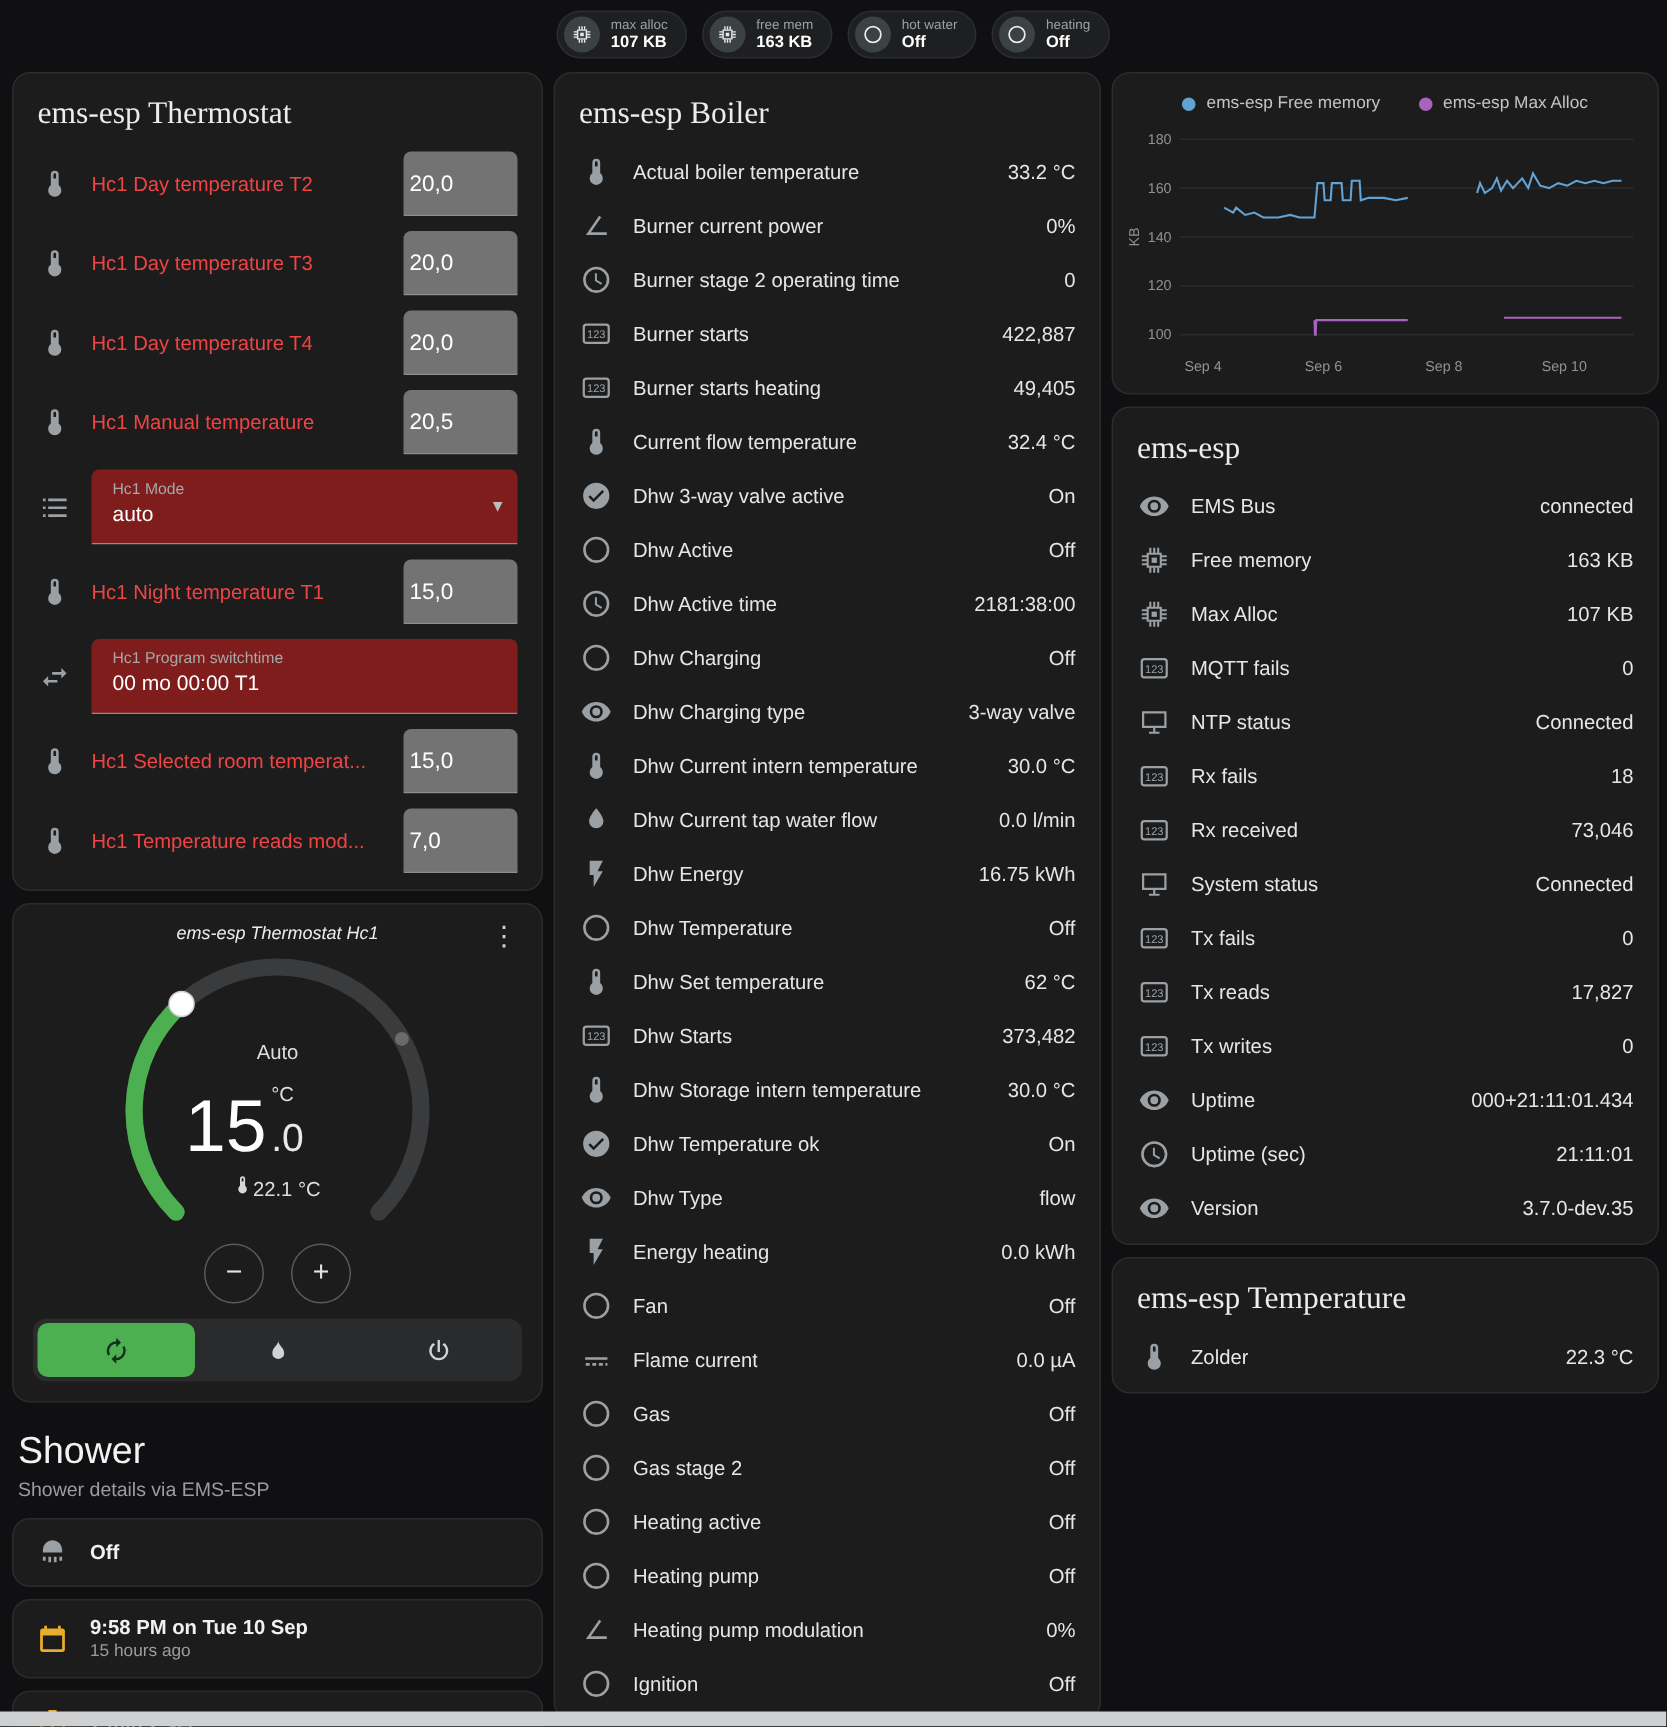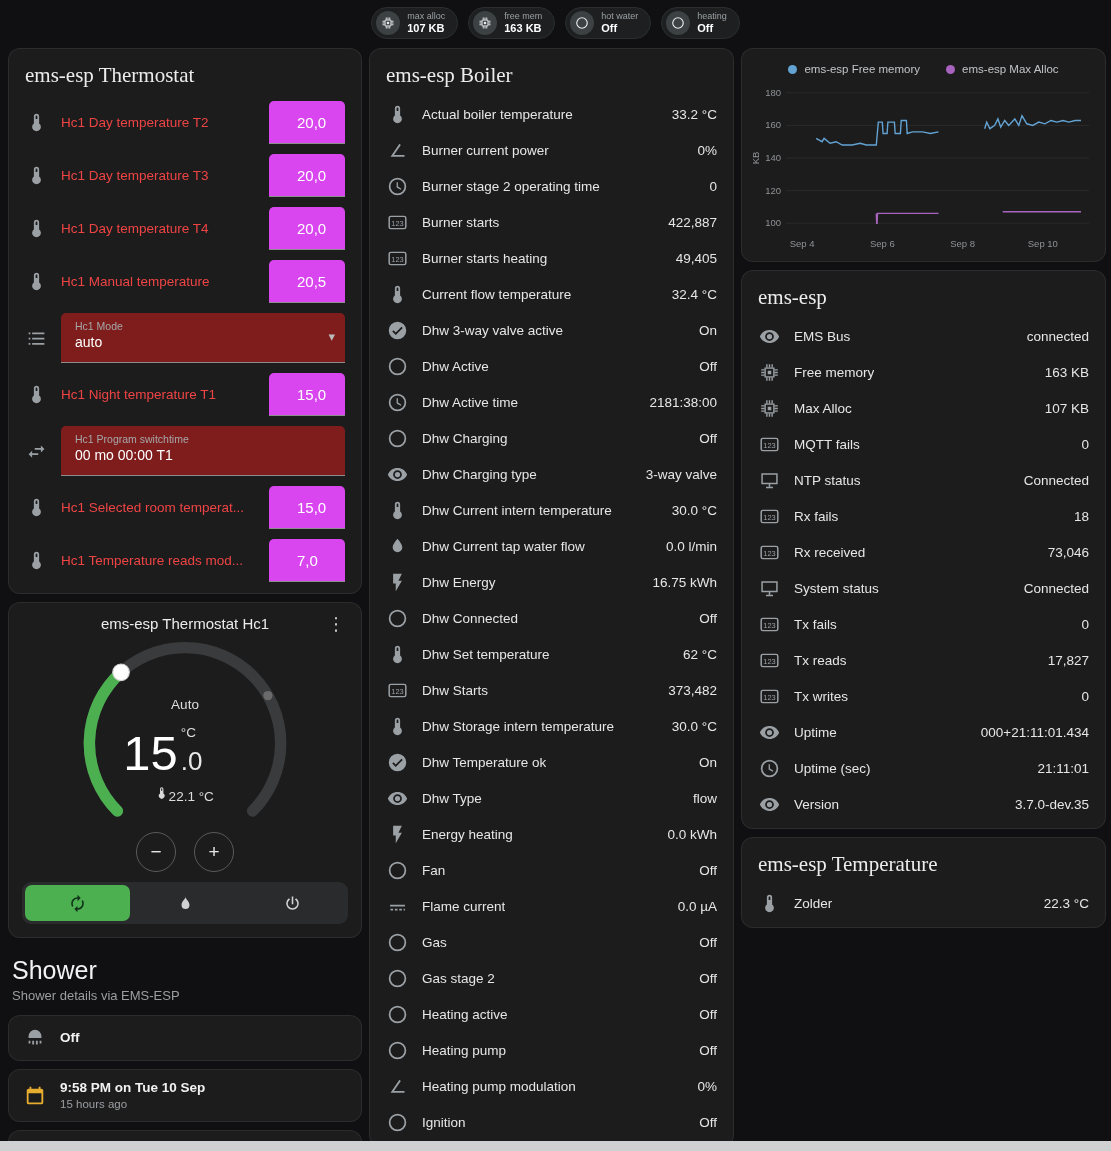--- a/index.html
+++ b/index.html
@@ -31,29 +31,29 @@
   .row .icon { width:22px; height:22px; flex:none; color:#9aa0a4; display:flex; align-items:center; justify-content:center; }
   .row .icon svg { width:21px; height:21px; fill:currentColor; }
   .row .lbl { font-size:13.5px; color:#e6e6e6; white-space:nowrap; overflow:hidden; text-overflow:ellipsis; }
   .row .val { margin-left:auto; font-size:13.5px; color:#e6e6e6; white-space:nowrap; padding-left:10px; }
 
   
   .trow { display:flex; align-items:center; gap:14px; padding:5px 16px; min-height:49px; cursor:pointer; }
   .trow .icon { width:22px; height:22px; flex:none; color:#9aa0a4; display:flex; align-items:center; justify-content:center; }
   .trow .icon svg { width:21px; height:21px; fill:currentColor; }
   .trow .lbl { font-size:13.5px; color:#ef4444; flex:1; white-space:nowrap; overflow:hidden; text-overflow:ellipsis; }
-  .numbox { width:76px; height:43px; background:#d946ef; border-bottom:1px solid #8d8d8d; border-radius:5px 5px 0 0; display:flex; align-items:center; padding:0 28px; font-size:15px; color:#fff; cursor:text; }
+  .numbox { width:76px; height:43px; background:#737373; border-bottom:1px solid #8d8d8d; border-radius:5px 5px 0 0; display:flex; align-items:center; padding:0 4px; font-size:15px; color:#fff; cursor:text; }
   .widebox { flex:1; height:50px; background:#7f1d1d; border-bottom:1px solid #8d8d8d; border-radius:5px 5px 0 0; padding:7px 10px 0 14px; cursor:pointer; position:relative; }
   .widebox .wlabel { font-size:10.5px; color:#a6a8aa; }
   .widebox .wvalue { font-size:14px; color:#fff; margin-top:2px; }
   .widebox .caret { position:absolute; right:10px; top:16px; color:#bbb; font-size:13px; }
 
   
   .hc1-head { display:flex; align-items:center; justify-content:center; position:relative; padding:12px 14px 0; }
-  .hc1-title { font-size:15px; color:#ececec; }
+  .hc1-title { font-size:12px; color:#ececec;font-style:italic; }
   .hc1-menu { position:absolute; right:12px; top:10px; color:#cfcfcf; font-size:18px; width:26px; text-align:center; cursor:pointer; }
   .dial-wrap { display:flex; justify-content:center; padding-top:2px; }
   .steppers { display:flex; justify-content:center; gap:18px; padding:2px 0 10px; }
   .step-btn { width:40px; height:40px; border-radius:50%; border:1px solid #5a5a5a; background:transparent; color:#e4e4e4; font-size:19px; display:flex; align-items:center; justify-content:center; cursor:pointer; }
   .hvac-modes { margin:0 13px 13px; background:#2a2b2c; border-radius:9px; display:flex; padding:3px; gap:3px; }
   .mode-btn { flex:1; height:36px; border-radius:7px; display:flex; align-items:center; justify-content:center; color:#cfd2d4; cursor:pointer; }
   .mode-btn svg { width:19px; height:19px; fill:currentColor; }
   .mode-btn.active { background:#4caf50; color:#11311a; }
 
   
@@ -449,21 +449,21 @@
             </span>
             <span class="lbl">Dhw Energy</span>
             <span class="val">16.75 kWh</span>
           </div>
           <div class="row">
             <span class="icon">
               <svg viewBox="0 0 24 24" fill="currentColor">
                 <path d="M12 2a10 10 0 1 0 0 20 10 10 0 0 0 0-20zm0 2a8 8 0 1 1 0 16 8 8 0 0 1 0-16z"></path>
               </svg>
             </span>
-            <span class="lbl">Dhw Connected</span>
+            <span class="lbl">Dhw Temperature</span>
             <span class="val">Off</span>
           </div>
           <div class="row">
             <span class="icon">
               <svg viewBox="0 0 24 24" fill="currentColor">
                 <path d="M15 13V5a3 3 0 0 0-6 0v8a5 5 0 1 0 6 0zm-3-9a1 1 0 0 1 1 1v3h-2V5a1 1 0 0 1 1-1z"></path>
               </svg>
             </span>
             <span class="lbl">Dhw Set temperature</span>
             <span class="val">62 °C</span>

